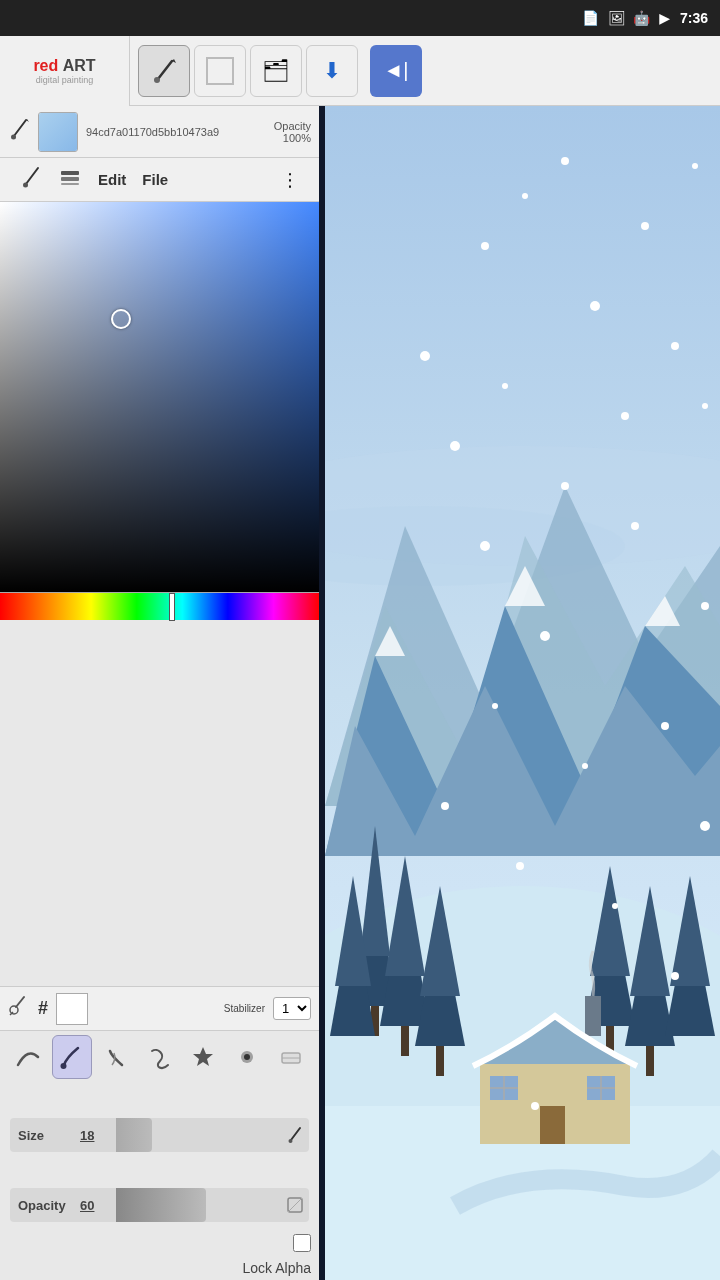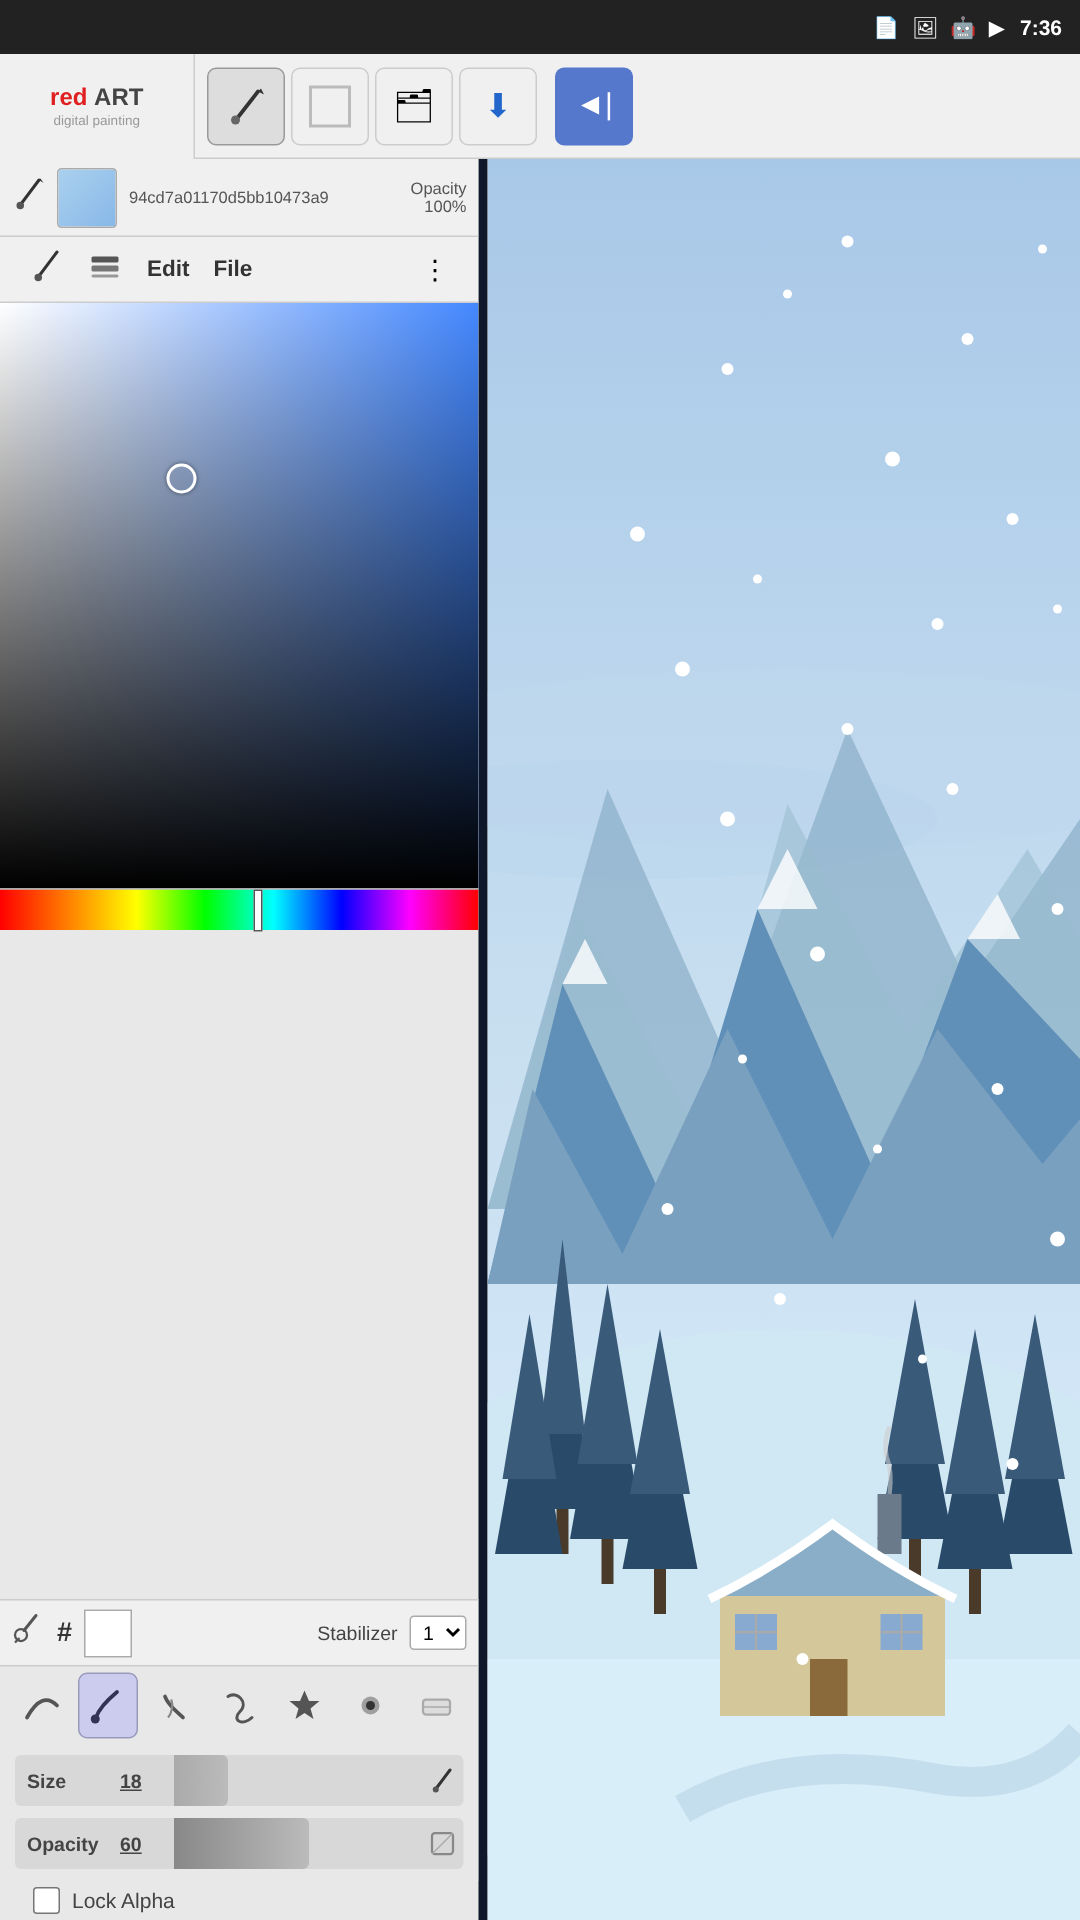--- a/index.html
+++ b/index.html
@@ -132,21 +132,21 @@
 
     
     #color-tools-row {
       height: 44px; background: #f0f0f0;
       display: flex; align-items: center; padding: 0 8px; gap: 8px;
       border-top: 1px solid #ccc;
     }
     .eyedropper-btn { font-size: 18px; cursor: pointer; }
     .hash-btn { font-size: 18px; font-weight: bold; cursor: pointer; color: #333; }
     .color-swatch { width: 32px; height: 32px; background: white; border: 1px solid #aaa; cursor: pointer; }
-    .stabilizer-label { font-size: 13px; color: #444; margin-left: auto; }
+    .stabilizer-label { font-size: 10px; color: #444; margin-left: auto; }
     .stabilizer-select {
       font-size: 13px; background: #fff; border: 1px solid #aaa;
       border-radius: 3px; padding: 2px 4px; cursor: pointer;
     }
 
     
     #brush-type-row {
       height: 52px; background: #e8e8e8;
       display: flex; align-items: center; padding: 0 8px; gap: 4px;
       border-top: 1px solid #ccc;
@@ -159,21 +159,21 @@
     }
     .brush-type-btn.active { background: #cce; border-color: #99b; }
 
     
     #sliders-area {
       background: #e8e8e8; padding: 8px 10px;
       display: flex; flex-direction: column; gap: 8px;
     }
     .slider-row {
       display: flex; align-items: center; height: 34px;
-      background: #d8d8d8; border-radius: 4px; overflow: hidden;
+      background: #d8d8d8; border-radius: 4px; overflow: hidden; margin-top: 28px;
     }
     .slider-label {
       font-size: 13px; font-weight: bold; color: #444;
       padding: 0 8px; min-width: 70px;
     }
     .slider-value {
       font-size: 13px; font-weight: bold; color: #444;
       min-width: 36px;
       text-decoration: underline;
     }
@@ -184,21 +184,21 @@
       height: 100%; background: #bbb; border-radius: 0 4px 4px 0;
     }
     .slider-icon {
       width: 28px; height: 28px;
       display: flex; align-items: center; justify-content: center;
       font-size: 16px; margin-left: 2px;
     }
 
     
     #lock-alpha-row {
-      display: flex; align-items: center; gap: 8px; padding: 4px 22px;
+      display: flex; align-items: flex-end; gap: 8px; padding: 4px 8px; flex-direction: column;
     }
     #lock-alpha-check {
       width: 18px; height: 18px; cursor: pointer;
     }
     .lock-alpha-label { font-size: 14px; color: #444; }
 
     
     #canvas-area {
       flex: 1; height: 100%;
       overflow: hidden; position: relative;

